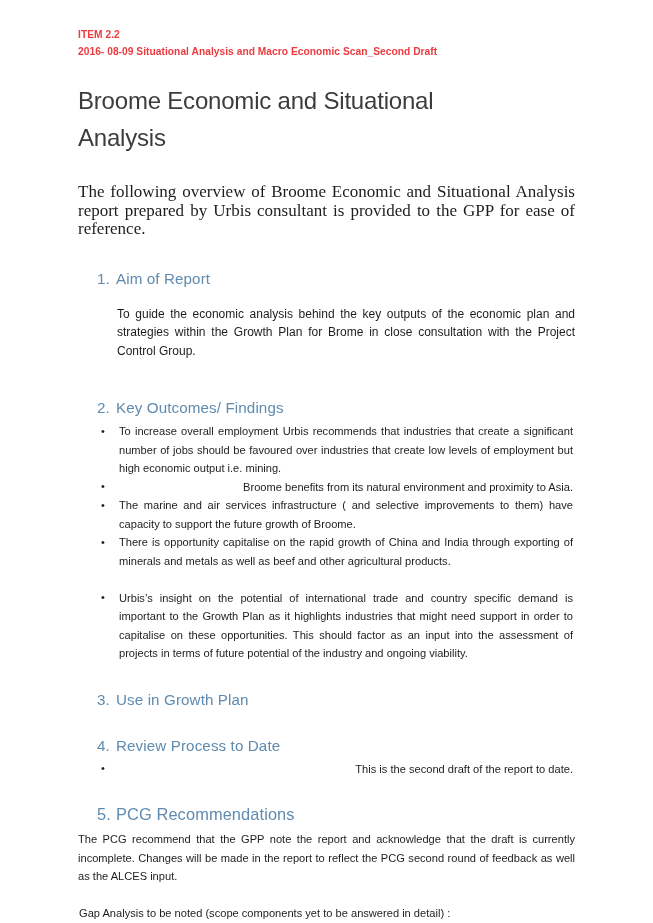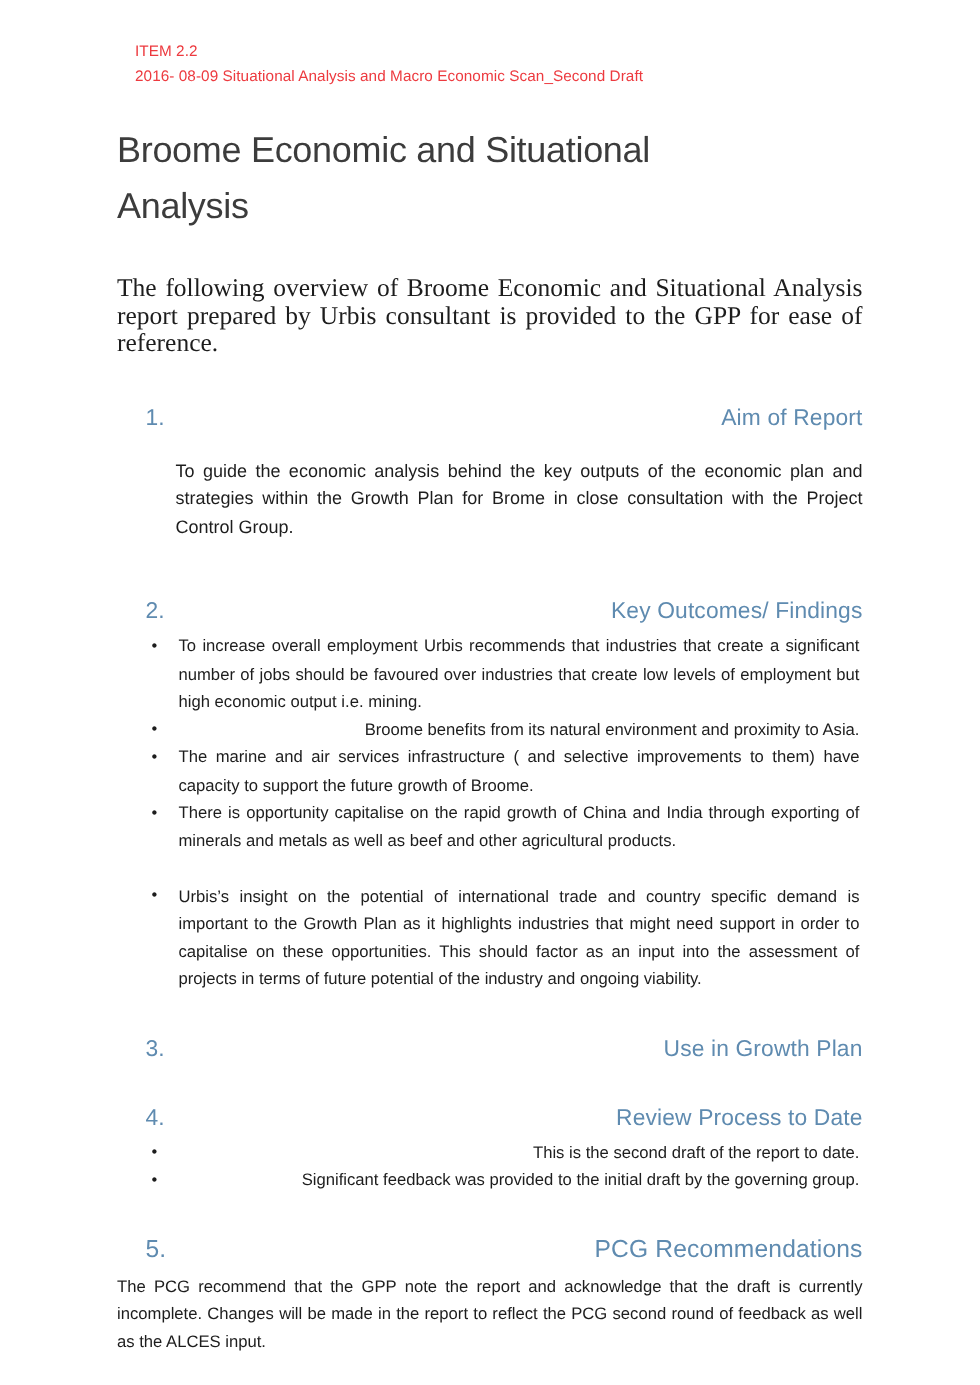--- a/index.html
+++ b/index.html
@@ -23,24 +23,23 @@
     position: absolute;
     left: 78px;
     top: 0;
     width: 497px;
   }
 
   
   .meta {
     color: #ed3a3f;
     font-size: 10.2px;
-    font-weight: normal;
+    font-weight: bold;
     line-height: 16.5px;
     letter-spacing: 0.05px;
-    margin-left: 12px;
   }
   .meta-item {
     margin-top: 0;
   }
   .meta-row-1 { padding-top: 27px; }
 
   
   .doc-title {
     color: #3c3c3c;
     font-size: 24px;
@@ -73,21 +72,20 @@
   }
   .section-heading.big {
     font-size: 16.4px;
   }
   .section-heading .num {
     min-width: 19px;
     flex: 0 0 auto;
   }
   .section-heading .txt {
     flex: 1 1 auto;
-    text-align: right;
   }
 
   .sec-1-heading { margin-top: 30px; }
   .sec-2-heading { margin-top: 38px; }
   .sec-3-heading { margin-top: 27px; }
   .sec-4-heading { margin-top: 26px; }
   .sec-5-heading { margin-top: 26px; }
 
   
   .indent-para {
@@ -179,21 +177,20 @@
       <span class="num">3.</span>
       <span class="txt">Use in Growth Plan</span>
     </div>
 
     <div class="section-heading sec-4-heading">
       <span class="num">4.</span>
       <span class="txt">Review Process to Date</span>
     </div>
     <ul class="bullets tight">
       <li class="flush">This is the second draft of the report to date.</li>
-      <li class="flush">Significant feedback was provided to the initial draft by the governing group.</li>
     </ul>
 
     <div class="section-heading big sec-5-heading">
       <span class="num">5.</span>
       <span class="txt">PCG Recommendations</span>
     </div>
     <p class="flush-para">The PCG recommend that the GPP note the report and acknowledge that the draft is currently incomplete. Changes will be made in the report to reflect the PCG second round of feedback as well as the ALCES input.</p>
     <p class="gap-note">Gap Analysis to be noted (scope components yet to be answered in detail) :</p>
 
   </div>

